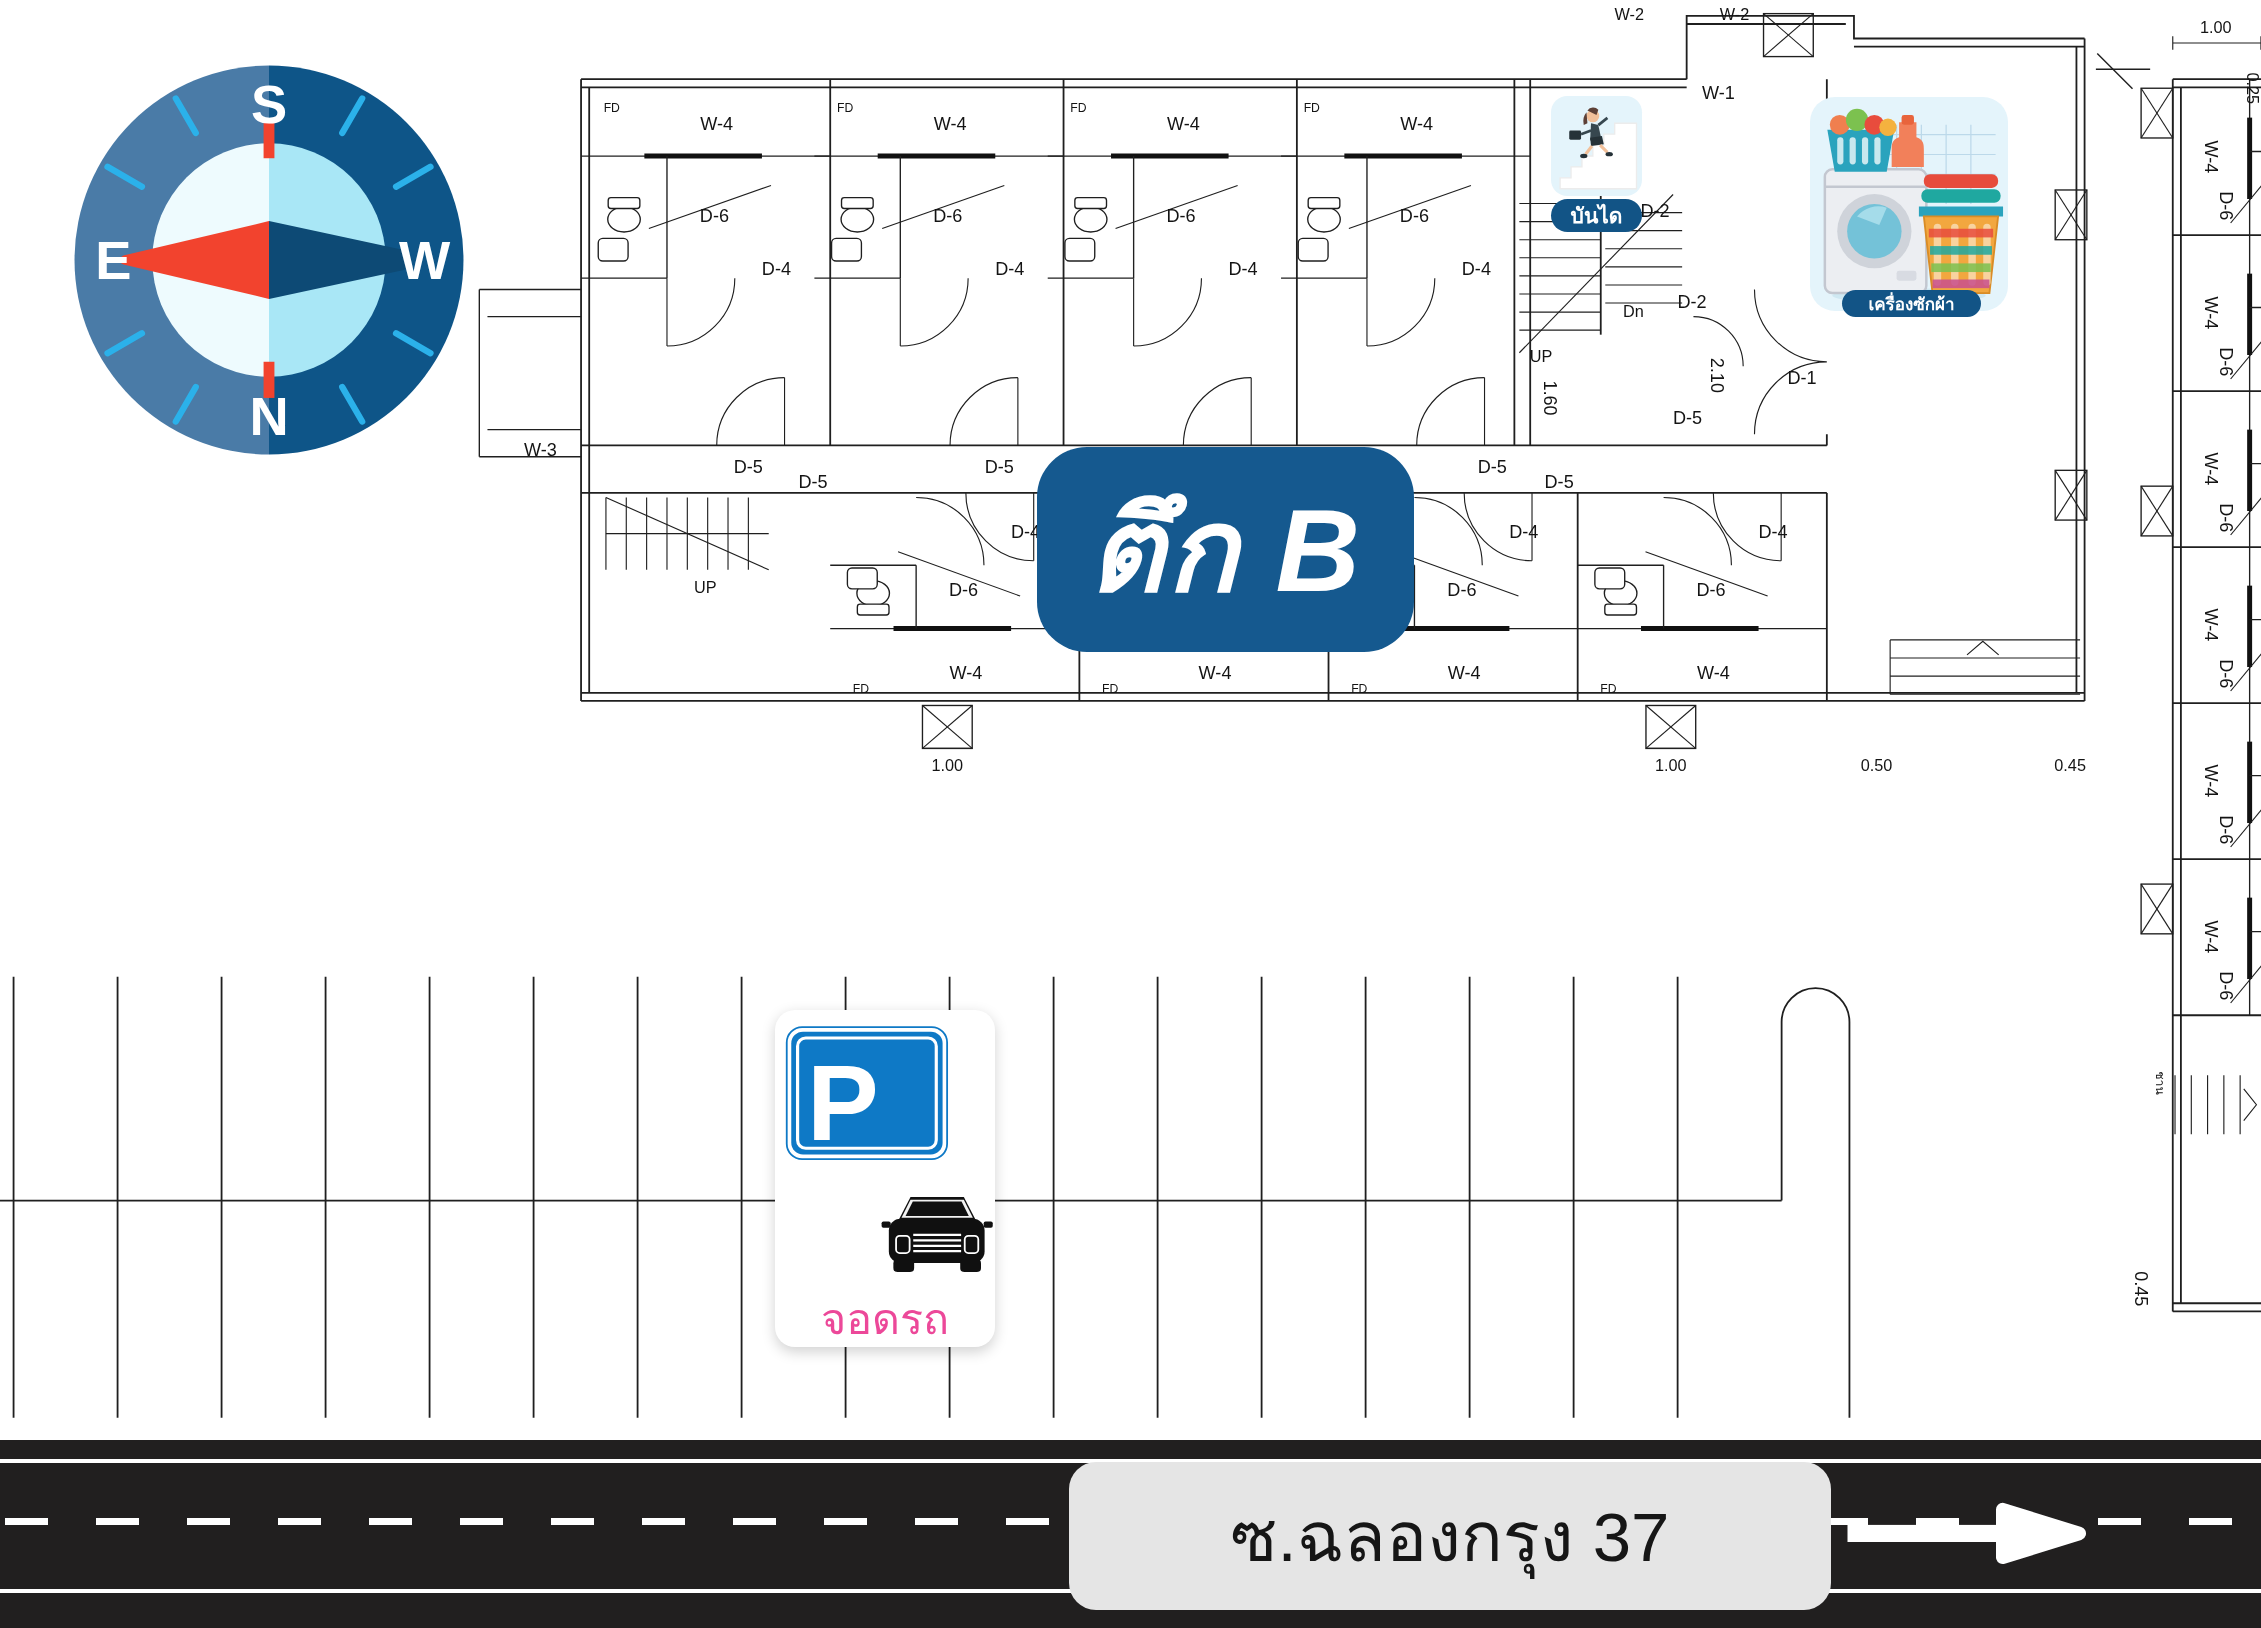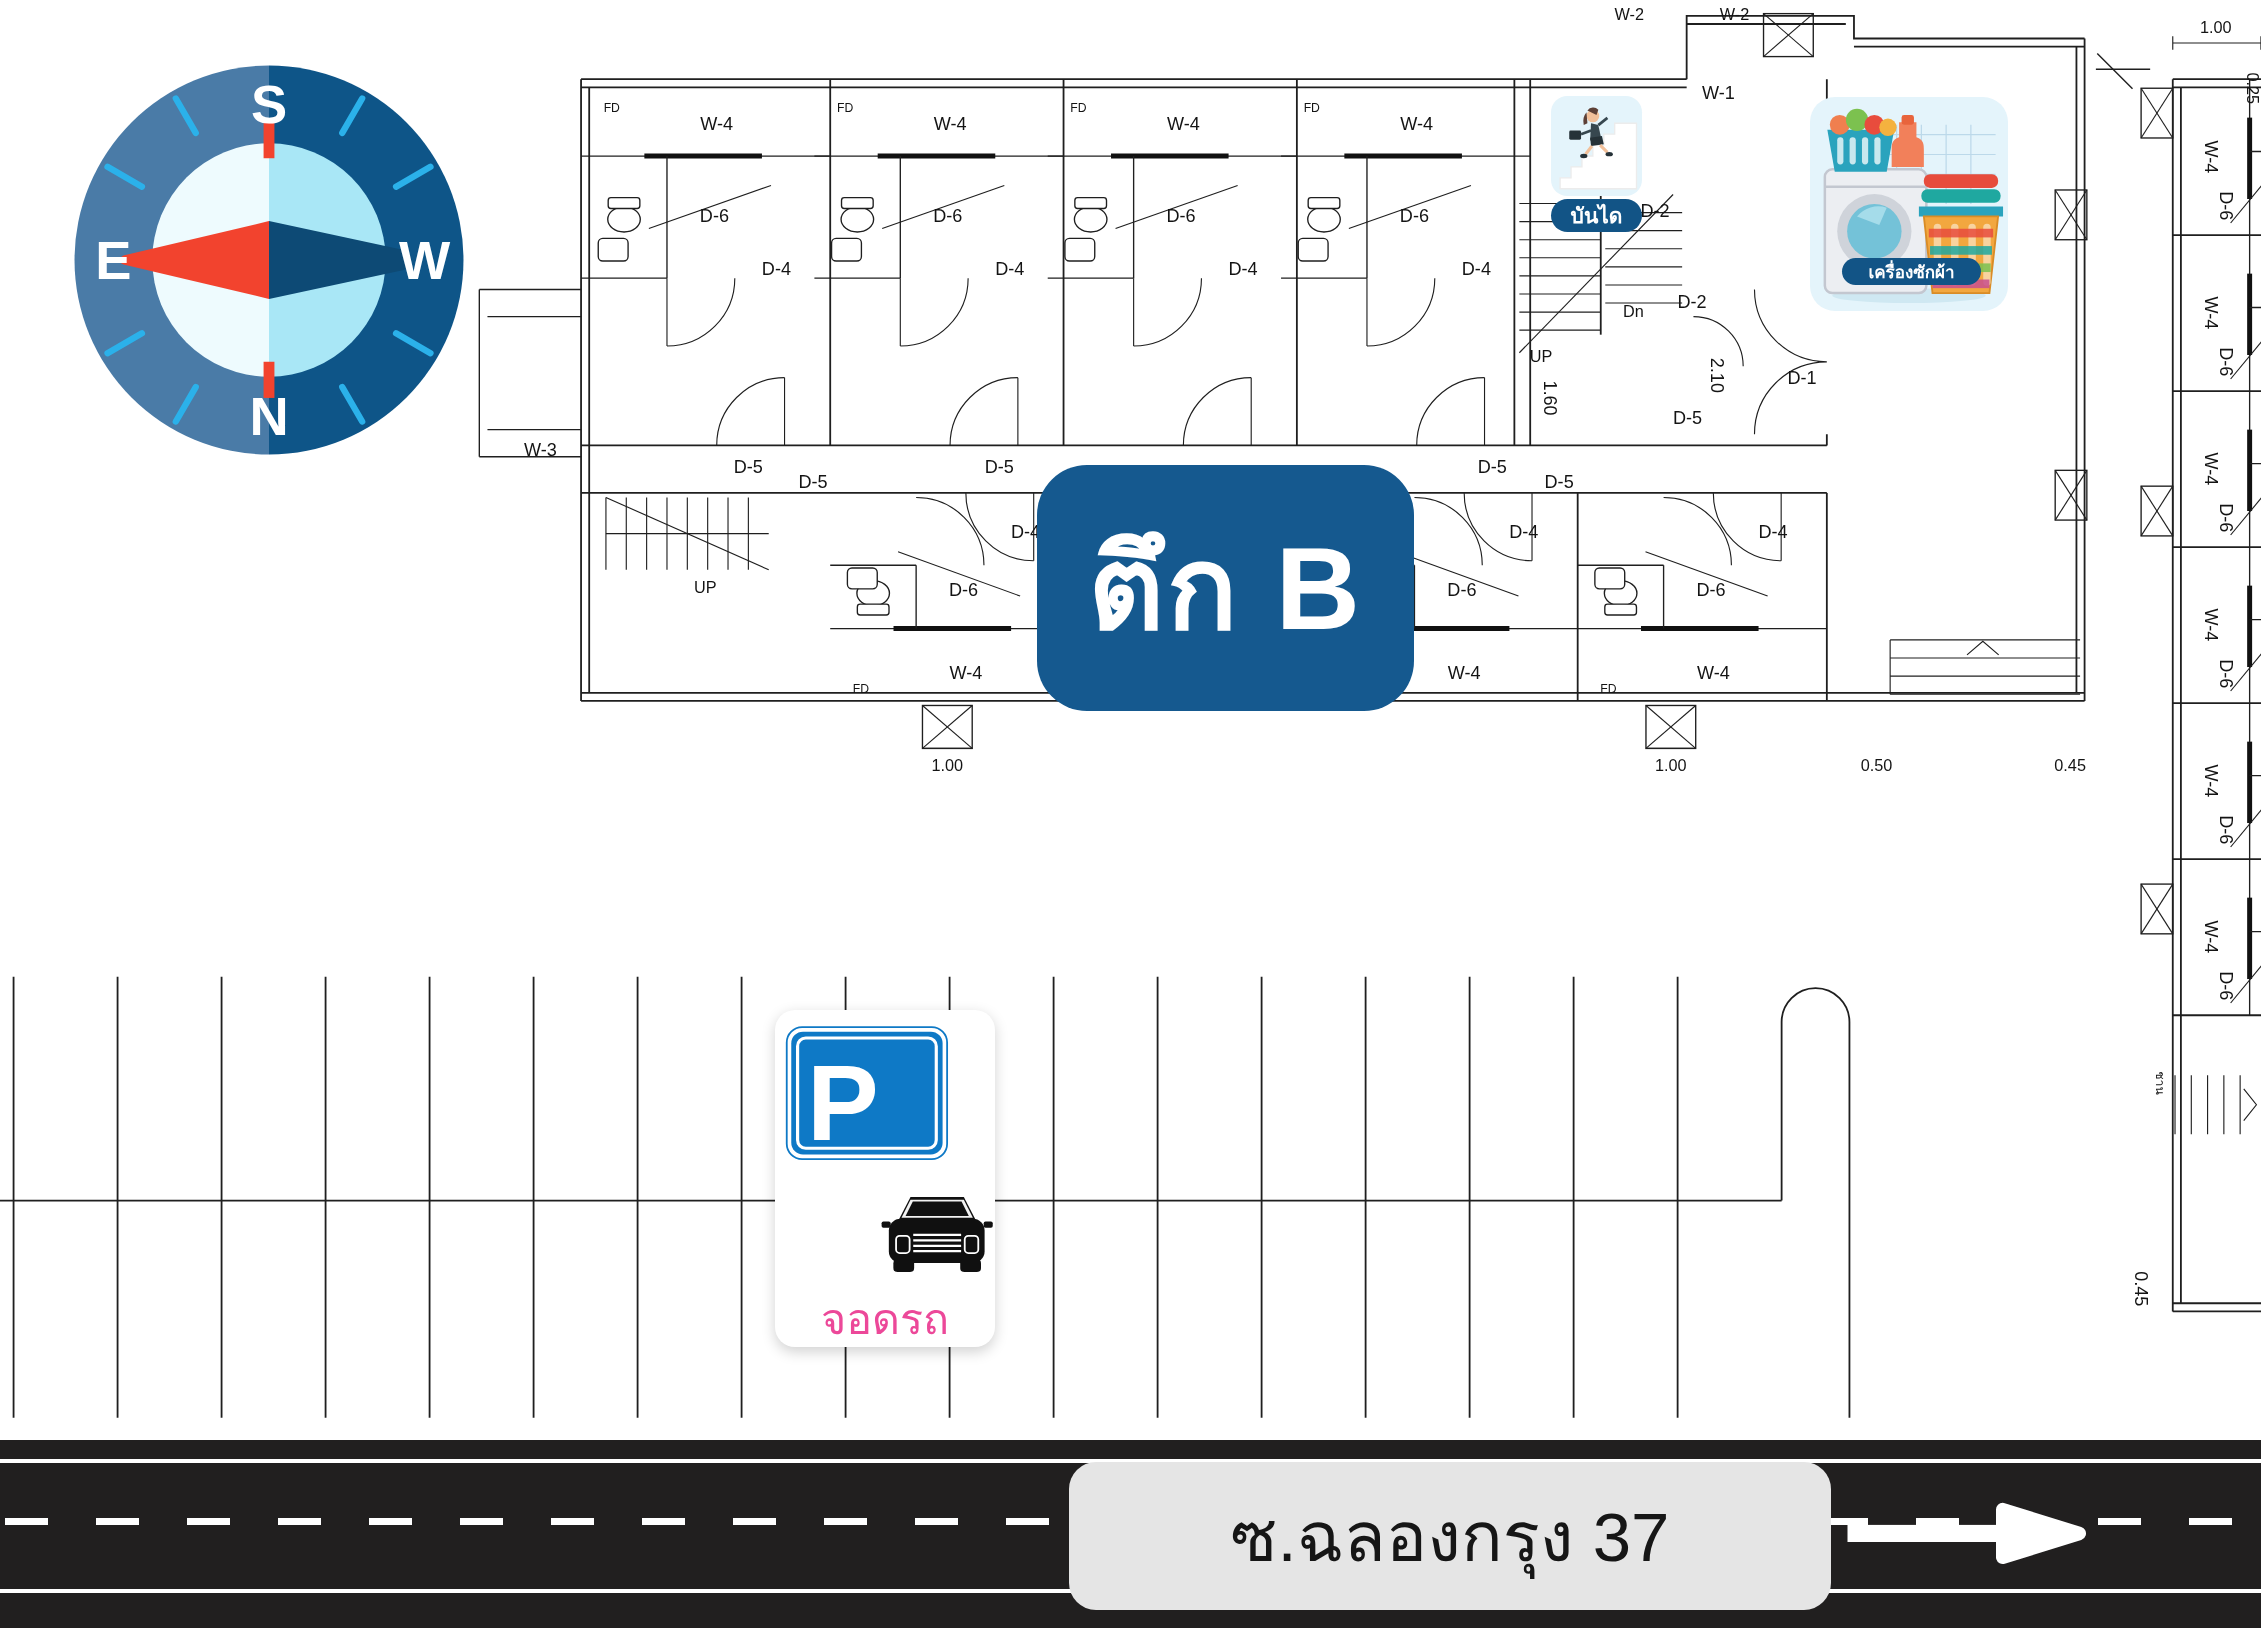--- a/index.html
+++ b/index.html
@@ -381,21 +381,21 @@
     <path d="M0,-86 L298,-22 Q332,0 298,22 L0,86 Z" fill="#0d4a75"></path>
     <g fill="#ffffff" font-size="120" font-weight="bold" text-anchor="middle">
       <text x="0" y="-302">S</text>
       <text x="0" y="386">N</text>
       <text x="-344" y="42">E</text>
       <text x="344" y="42">W</text>
     </g>
   </svg>
 </div>
 
-<div class="abs badge" style="left:1037px;top:465px;width:377px;height:246px;">
+<div class="abs badge" style="left:1037px;top:447px;width:377px;height:205px;font-style:italic;">
   <span>ตึก B</span>
 </div>
 
 <div class="abs card" style="left:1551px;top:96px;width:91px;height:100px;">
   <svg width="91" height="100" viewBox="0 0 100 110">
     <path d="M10,102 V90 H22 V78 H34 V66 H46 V54 H58 V42 H70 V30 H94 V102 Z" fill="#ffffff" stroke="#ececec" stroke-width="1.5"></path>
     <rect x="20" y="38" width="13" height="10" rx="1.5" fill="#263238"></rect>
     <line x1="33" y1="42" x2="44" y2="38" stroke="#37474f" stroke-width="3"></line>
     <circle cx="46" cy="22" r="7" fill="#f2c09a"></circle>
     <path d="M40,16 a8,8 0 0 1 12,-1 l-2,6 z" fill="#5d4037"></path>
@@ -458,21 +458,21 @@
         <rect x="140" y="102" width="6" height="50" rx="3"></rect>
     </g>
     <g opacity=".85">
       <rect x="96" y="106" width="52" height="7" fill="#e84c3d"></rect>
       <rect x="97" y="120" width="50" height="7" fill="#1fa8a0"></rect>
       <rect x="98" y="134" width="48" height="7" fill="#7cc14f"></rect>
       <rect x="99" y="147" width="46" height="7" fill="#c94f8e"></rect>
     </g>
   </svg>
 </div>
-<div class="abs pill" style="left:1842px;top:258px;width:139px;height:27px;font-size:17px;">
+<div class="abs pill" style="left:1842px;top:290px;width:139px;height:27px;font-size:17px;">
   <span>เครื่องซักผ้า</span>
 </div>
 
 <div class="abs psign-card" style="left:775px;top:1010px;width:220px;height:337px;">
   <svg class="abs" style="left:0;top:0;" width="220" height="337" viewBox="0 0 487 746">
     <rect x="26" y="38" width="355" height="292" rx="34" fill="none" stroke="#0e79c6" stroke-width="4"></rect>
     <rect x="36" y="48" width="335" height="272" rx="26" fill="#0e79c6"></rect>
     <rect x="50" y="62" width="307" height="244" rx="18" fill="none" stroke="#ffffff" stroke-width="7"></rect>
     <text x="150" y="288" font-size="238" font-weight="bold" fill="#ffffff" text-anchor="middle">P</text>
     <g fill="#101010">

